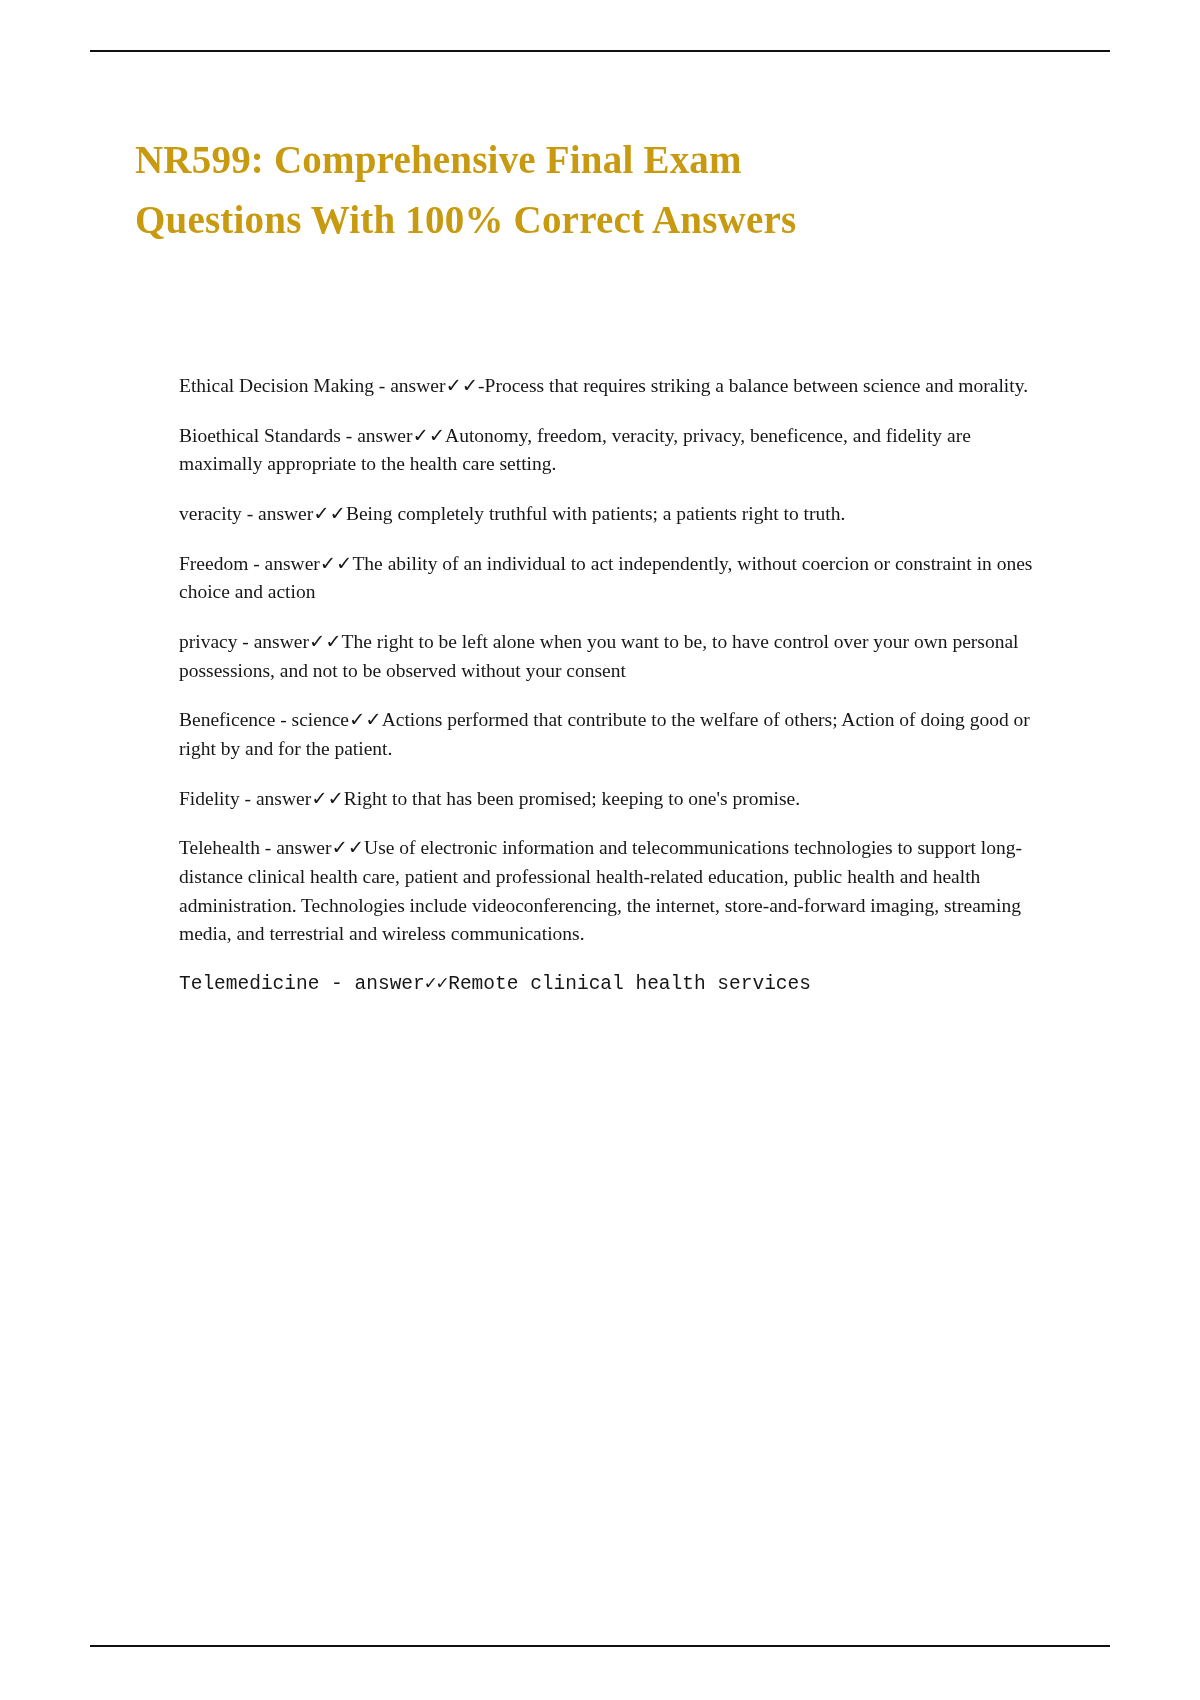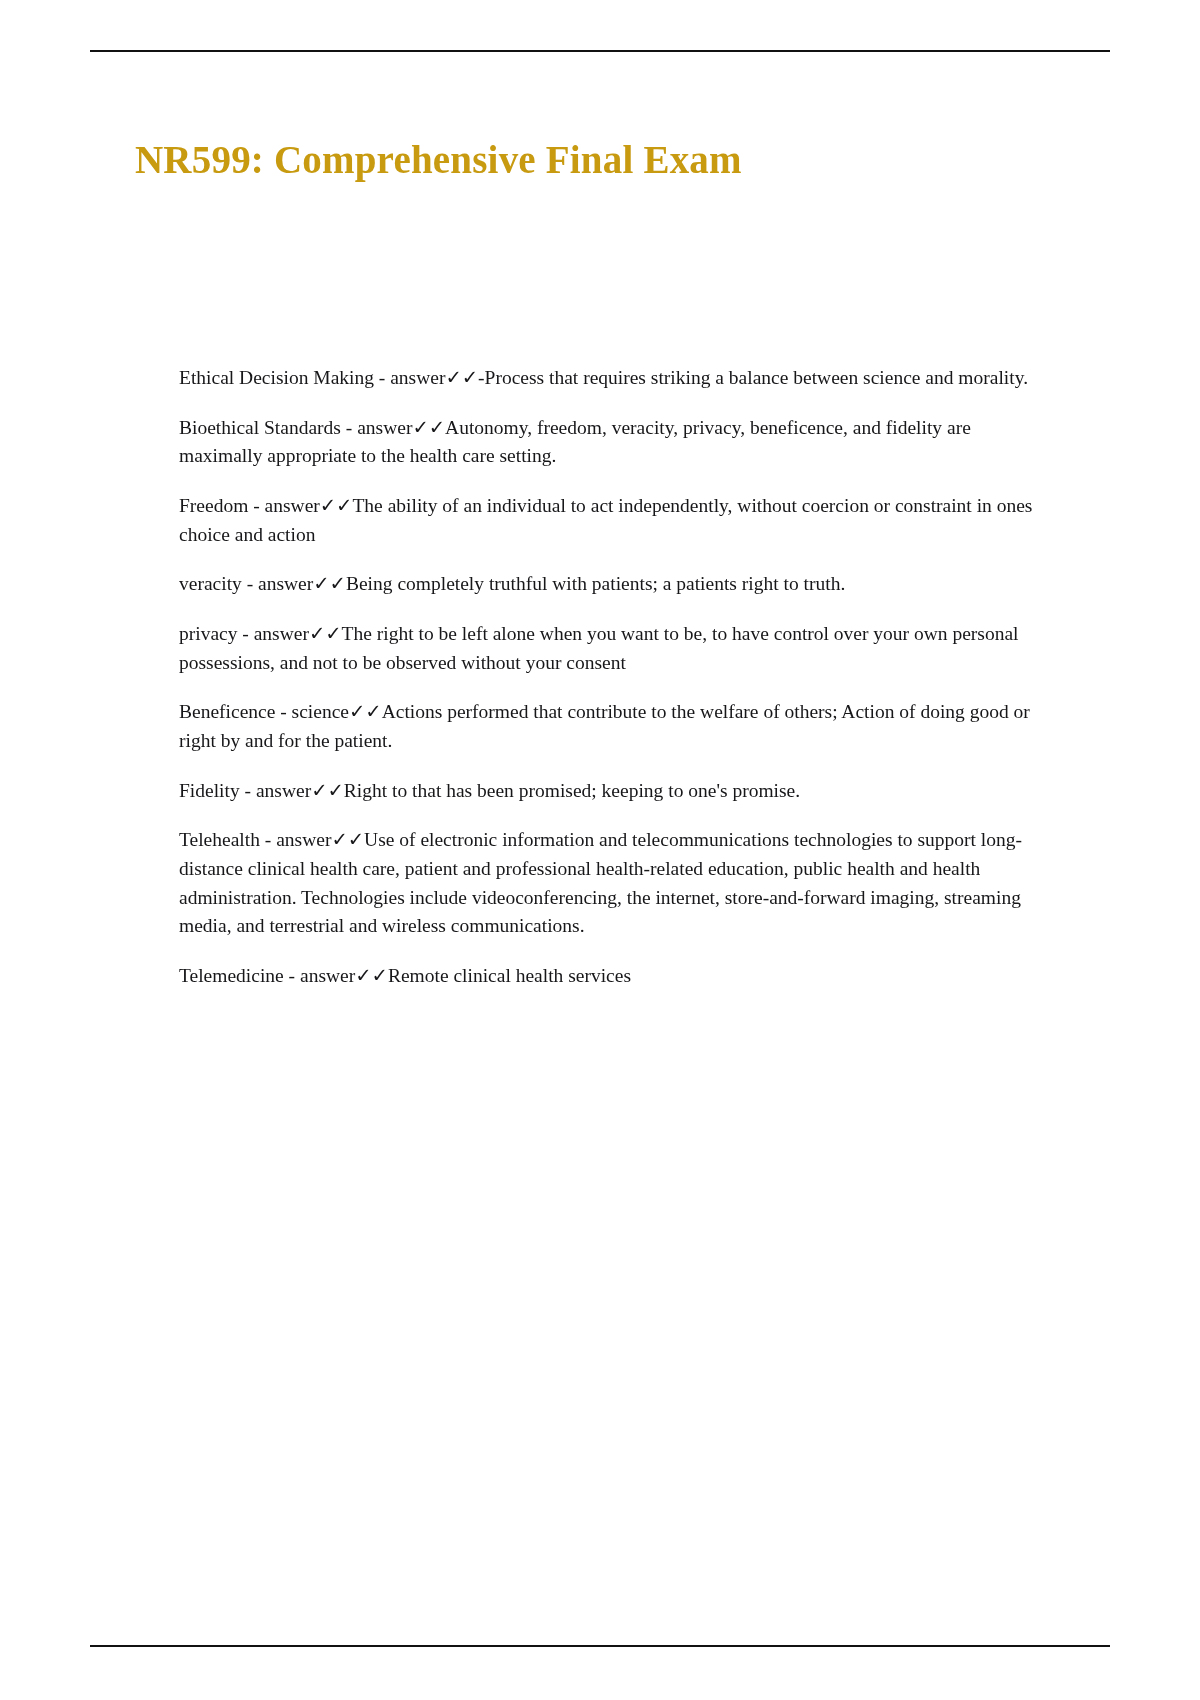--- a/index.html
+++ b/index.html
@@ -43,49 +43,50 @@
     font-family: "Liberation Serif", serif;
     font-weight: bold;
     font-size: 39px;
     line-height: 1.55;
     letter-spacing: 0.2px;
   }
 
   .body-block {
     position: absolute;
     left: 134px;
-    top: 364px;
+    top: 372px;
     width: 875px;
   }
   .para {
     font-family: "Liberation Serif", serif;
     font-size: 19.5px;
     line-height: 1.47;
     color: #17171a;
     margin: 0 0 21px 0;
     text-align: left;
   }
-  .para:last-child { margin-bottom: 0; }
+  .para:last-child { margin-bottom: 0; font-family: Liberation Mono, monospace; }
 </style>
 </head>
 <body>
 
 <div class="page">
 
   <div class="rule rule-top"></div>
 
   <div class="doc-title">
     <div>NR599: Comprehensive Final Exam</div>
+    <div>Questions With 100% Correct Answers</div>
   </div>
 
   <div class="body-block">
     <p class="para">Ethical Decision Making - answer✓✓-Process that requires striking a balance between science and morality.</p>
     <p class="para">Bioethical Standards - answer✓✓Autonomy, freedom, veracity, privacy, beneficence, and fidelity are maximally appropriate to the health care setting.</p>
+    <p class="para">veracity - answer✓✓Being completely truthful with patients; a patients right to truth.</p>
     <p class="para">Freedom - answer✓✓The ability of an individual to act independently, without coercion or constraint in ones choice and action</p>
-    <p class="para">veracity - answer✓✓Being completely truthful with patients; a patients right to truth.</p>
     <p class="para">privacy - answer✓✓The right to be left alone when you want to be, to have control over your own personal possessions, and not to be observed without your consent</p>
     <p class="para">Beneficence - science✓✓Actions performed that contribute to the welfare of others; Action of doing good or right by and for the patient.</p>
     <p class="para">Fidelity - answer✓✓Right to that has been promised; keeping to one's promise.</p>
     <p class="para">Telehealth - answer✓✓Use of electronic information and telecommunications technologies to support long-distance clinical health care, patient and professional health-related education, public health and health administration. Technologies include videoconferencing, the internet, store-and-forward imaging, streaming media, and terrestrial and wireless communications.</p>
     <p class="para">Telemedicine - answer✓✓Remote clinical health services</p>
   </div>
 
   <div class="rule rule-bottom"></div>
 
 </div>

